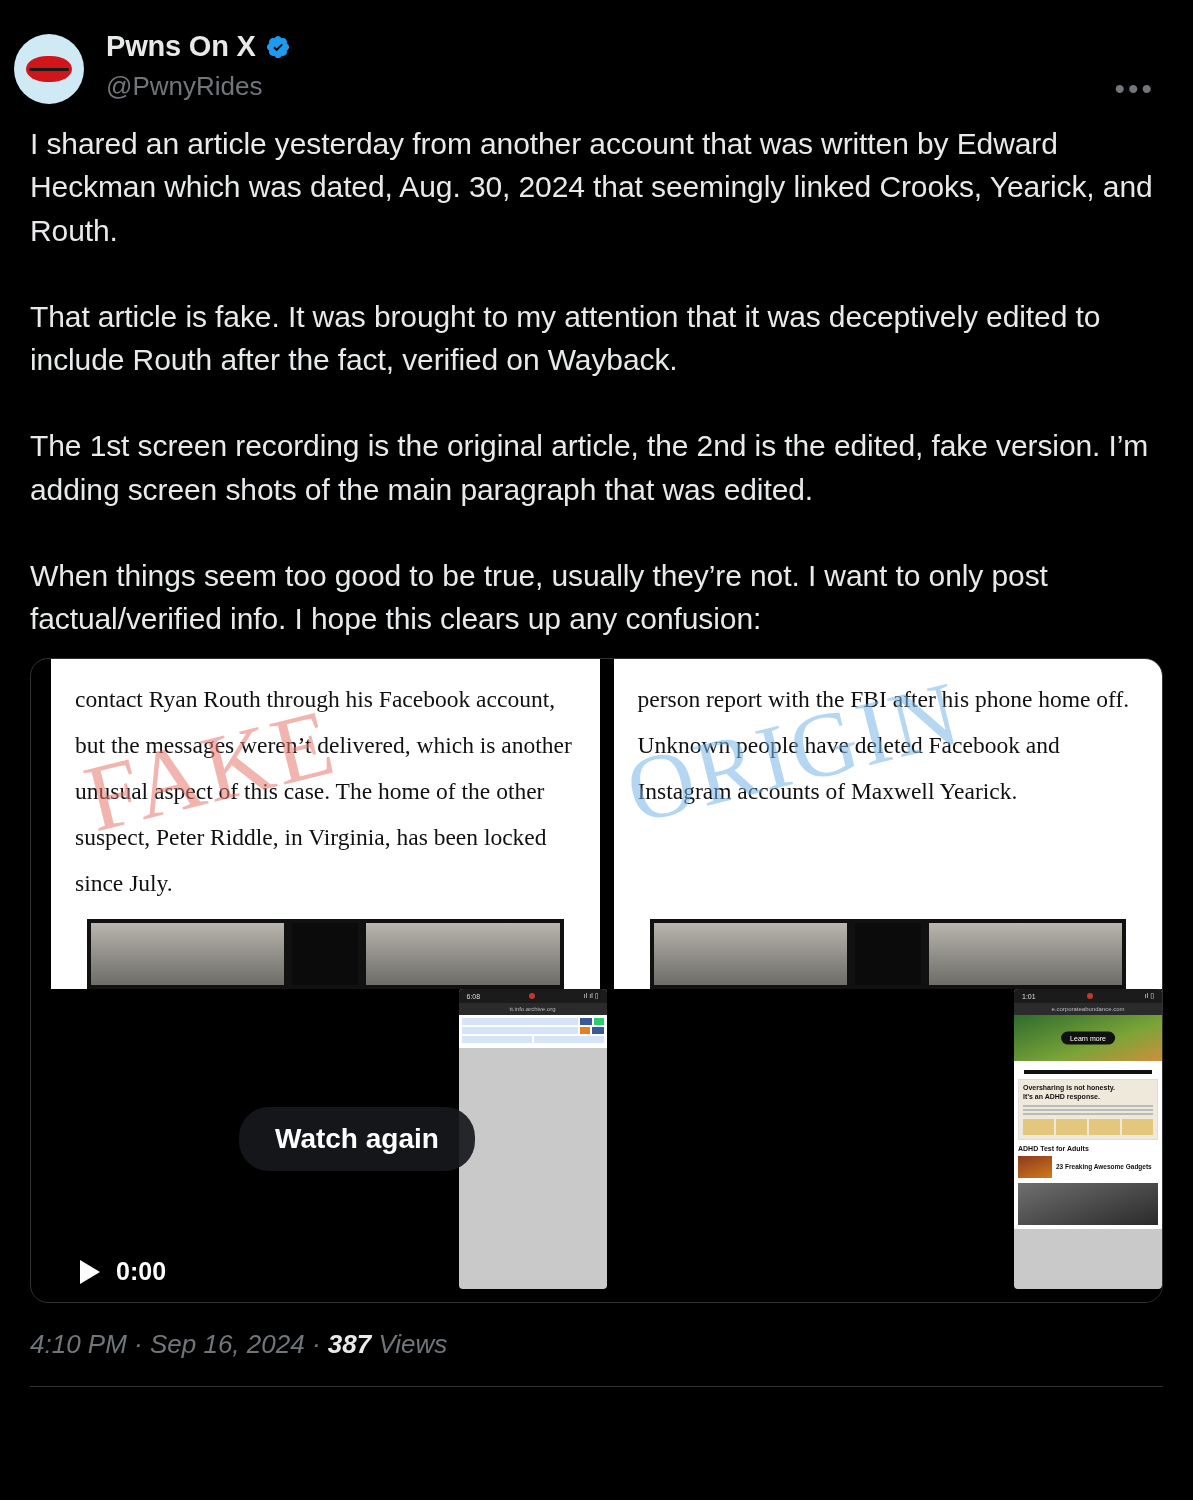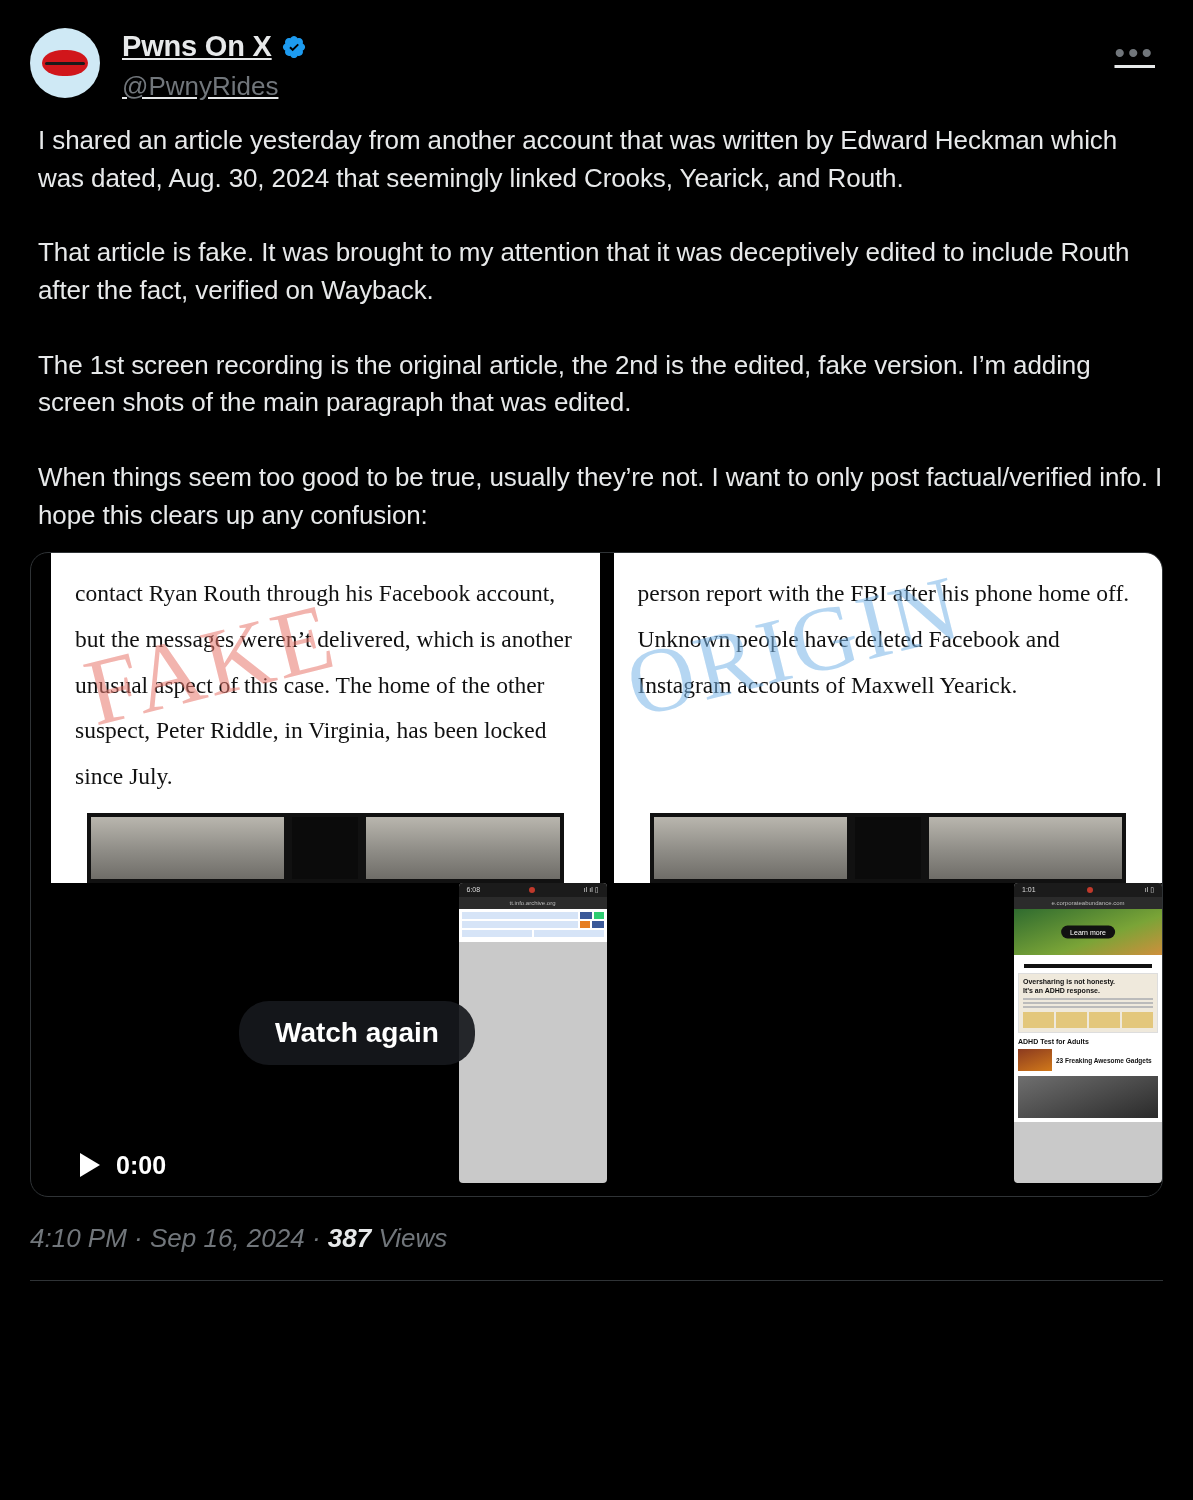--- a/index.html
+++ b/index.html
@@ -16,23 +16,22 @@
     width: 1193px;
     height: 1500px;
     background: #000;
     color: #e7e9ea;
     overflow: hidden;
   }
 
   
   .header {
     display: flex;
-    align-items: flex-start;
-    padding: 28px 30px 0 30px;
-    text-decoration: underline;
+    align-items: flex-end;
+    padding: 28px 30px 0 14px;
   }
   .avatar {
     width: 70px; height: 70px;
     border-radius: 50%;
     background: #cfe9f5;
     flex: 0 0 auto;
     position: relative;
     overflow: hidden;
   }
   .avatar .lips {
@@ -88,26 +87,25 @@
     font-size: 30px;
     line-height: 1;
     letter-spacing: 3px;
     padding: 10px 8px 0 0;
     cursor: pointer;
   }
 
   
   .body-text {
     padding: 18px 30px 0 30px;
-    font-size: 26px;
+    font-size: 30px;
     line-height: 1.44;
     color: #e7e9ea;
     white-space: pre-wrap;
     letter-spacing: -0.1px;
-    margin-left: 8px;
   }
 
   
   .media {
     margin: 18px 30px 0 30px;
     border-radius: 18px;
     overflow: hidden;
     border: 1px solid #2f3336;
     background: #000;
     position: relative;

